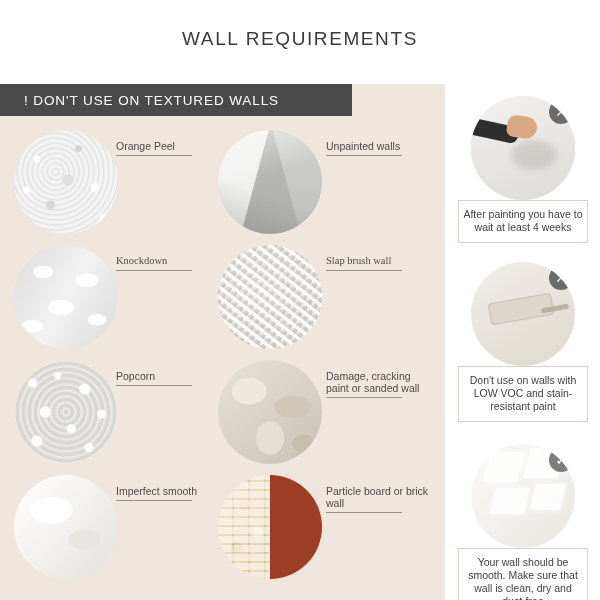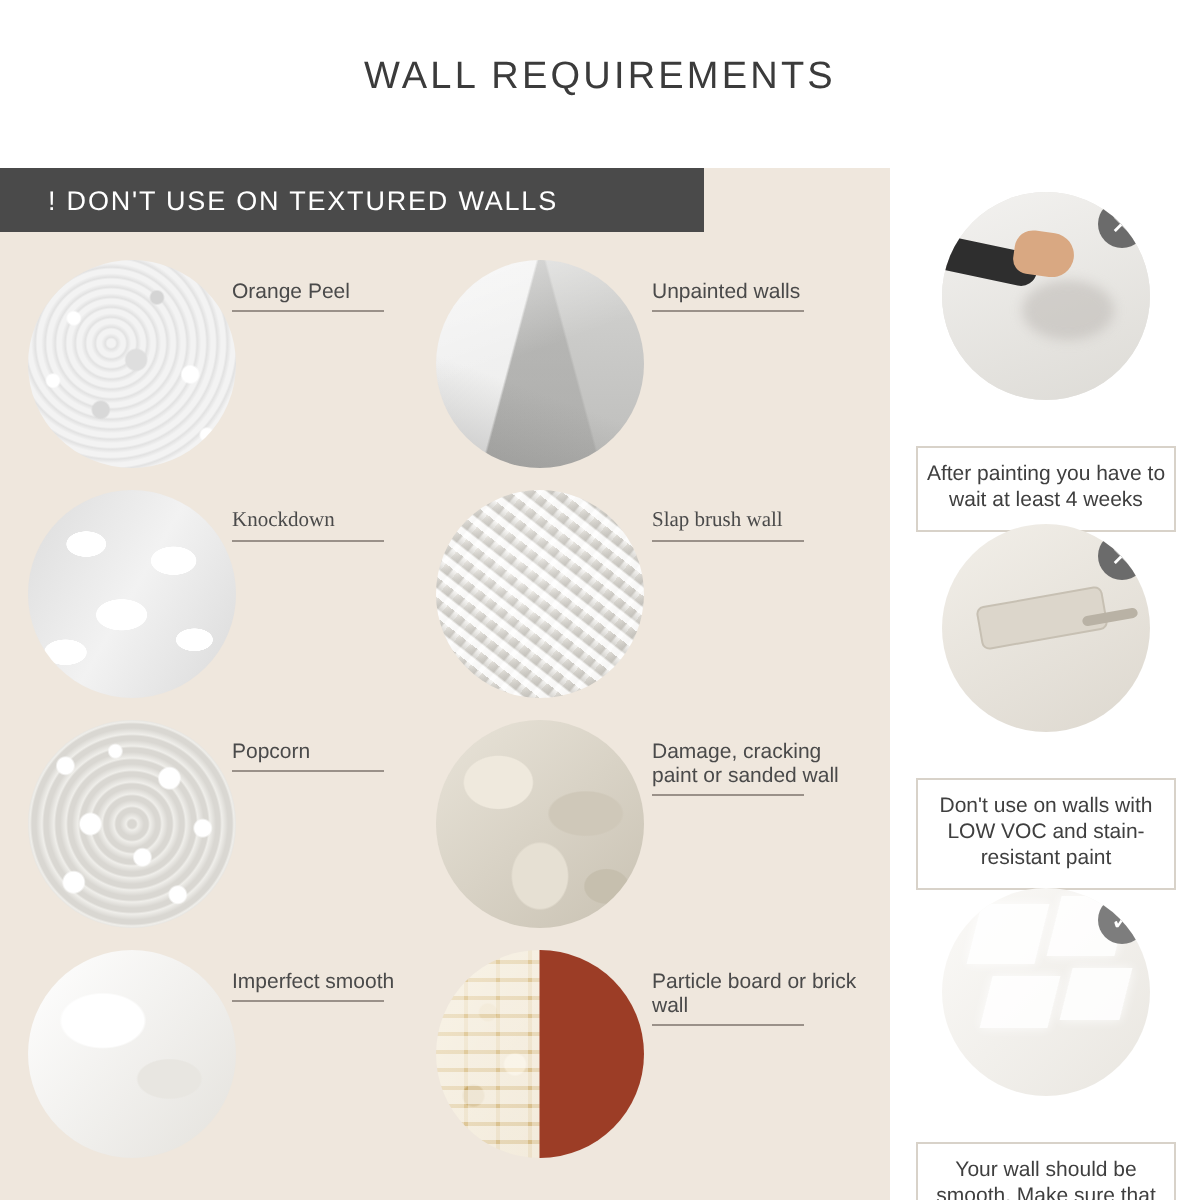--- a/index.html
+++ b/index.html
@@ -222,21 +222,21 @@
     height: 24px;
     border-radius: 50%;
     background: #6b6b6b;
     color: #ffffff;
     font-size: 14px;
     line-height: 24px;
     text-align: center;
     z-index: 3;
   }
   .caption {
-    margin-top: 23px;
+    margin-top: 0;
     border: 1px solid #d8d2c9;
     padding: 7px 4px 8px 4px;
     font-size: 10.5px;
     line-height: 13px;
     color: #3f3f3f;
     text-align: center;
   }
 
   .photo-hand {
     width: 100%;

